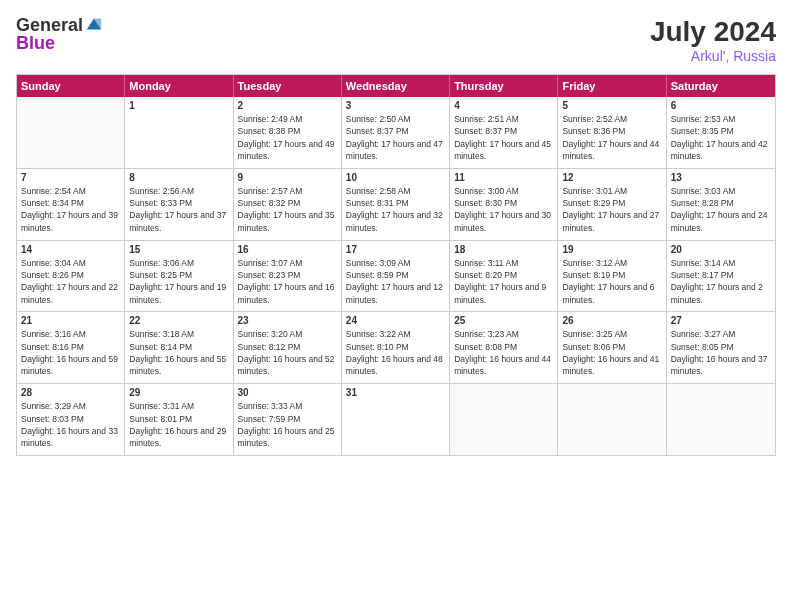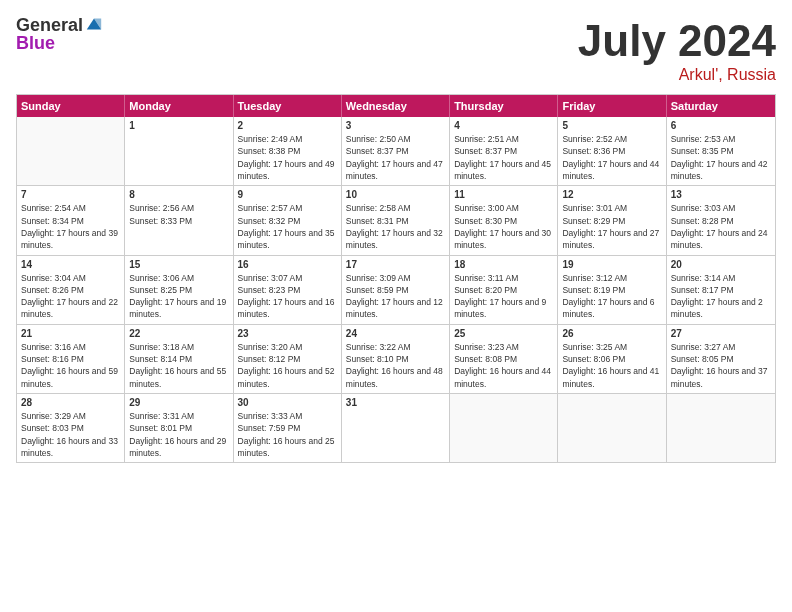--- a/index.html
+++ b/index.html
@@ -45,27 +45,27 @@
     .logo-icon {
       width: 18px;
       height: 18px;
       margin-left: 2px;
       margin-top: -2px;
     }
     .title-block {
       text-align: right;
     }
     .month-title {
-      font-size: 44px;
+      font-size: 28px;
       font-weight: bold;
       color: #333;
     }
     .location {
-      font-size: 16px;
-      color: #b91c1c;
+      font-size: 14px;
+      color: #8b5cf6;
     }
     .calendar {
       flex: 1;
       display: flex;
       flex-direction: column;
       border: 1px solid #ccc;
     }
     .cal-header {
       display: grid;
       grid-template-columns: repeat(7, 1fr);
@@ -200,20 +200,21 @@
   <span>Sunrise: 2:54 AM</span><br>
   <span>Sunset: 8:34 PM</span><br>
   <span>Daylight: 17 hours and 39 minutes.</span>
 </div>
           </div>
           <div class="cal-cell">
             <span class="day-num">8</span>
 <div class="day-info">
   <span>Sunrise: 2:56 AM</span><br>
   <span>Sunset: 8:33 PM</span><br>
+  <span>Daylight: 17 hours and 37 minutes.</span>
 </div>
           </div>
           <div class="cal-cell">
             <span class="day-num">9</span>
 <div class="day-info">
   <span>Sunrise: 2:57 AM</span><br>
   <span>Sunset: 8:32 PM</span><br>
   <span>Daylight: 17 hours and 35 minutes.</span>
 </div>
           </div>

